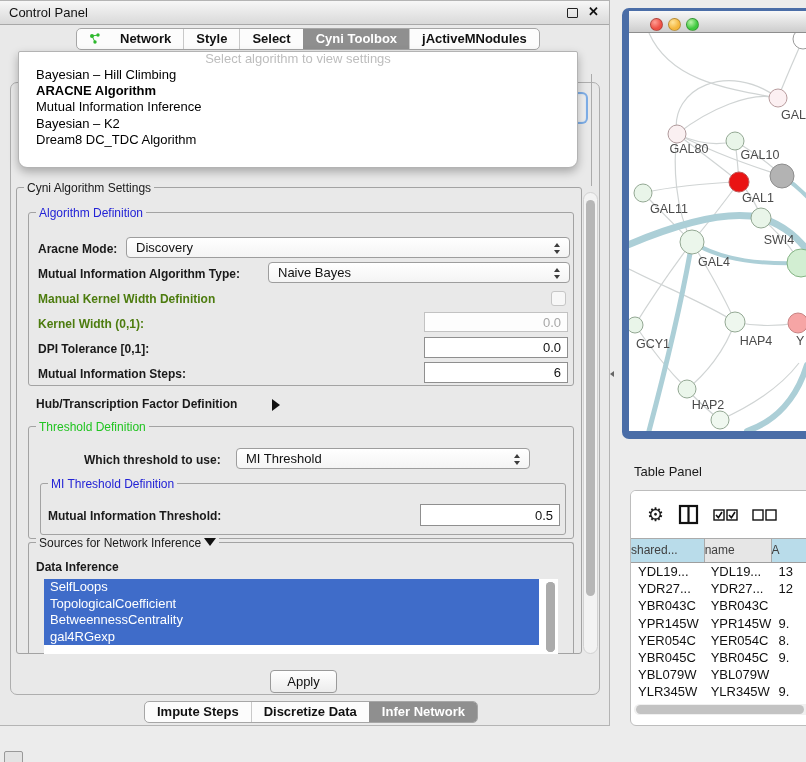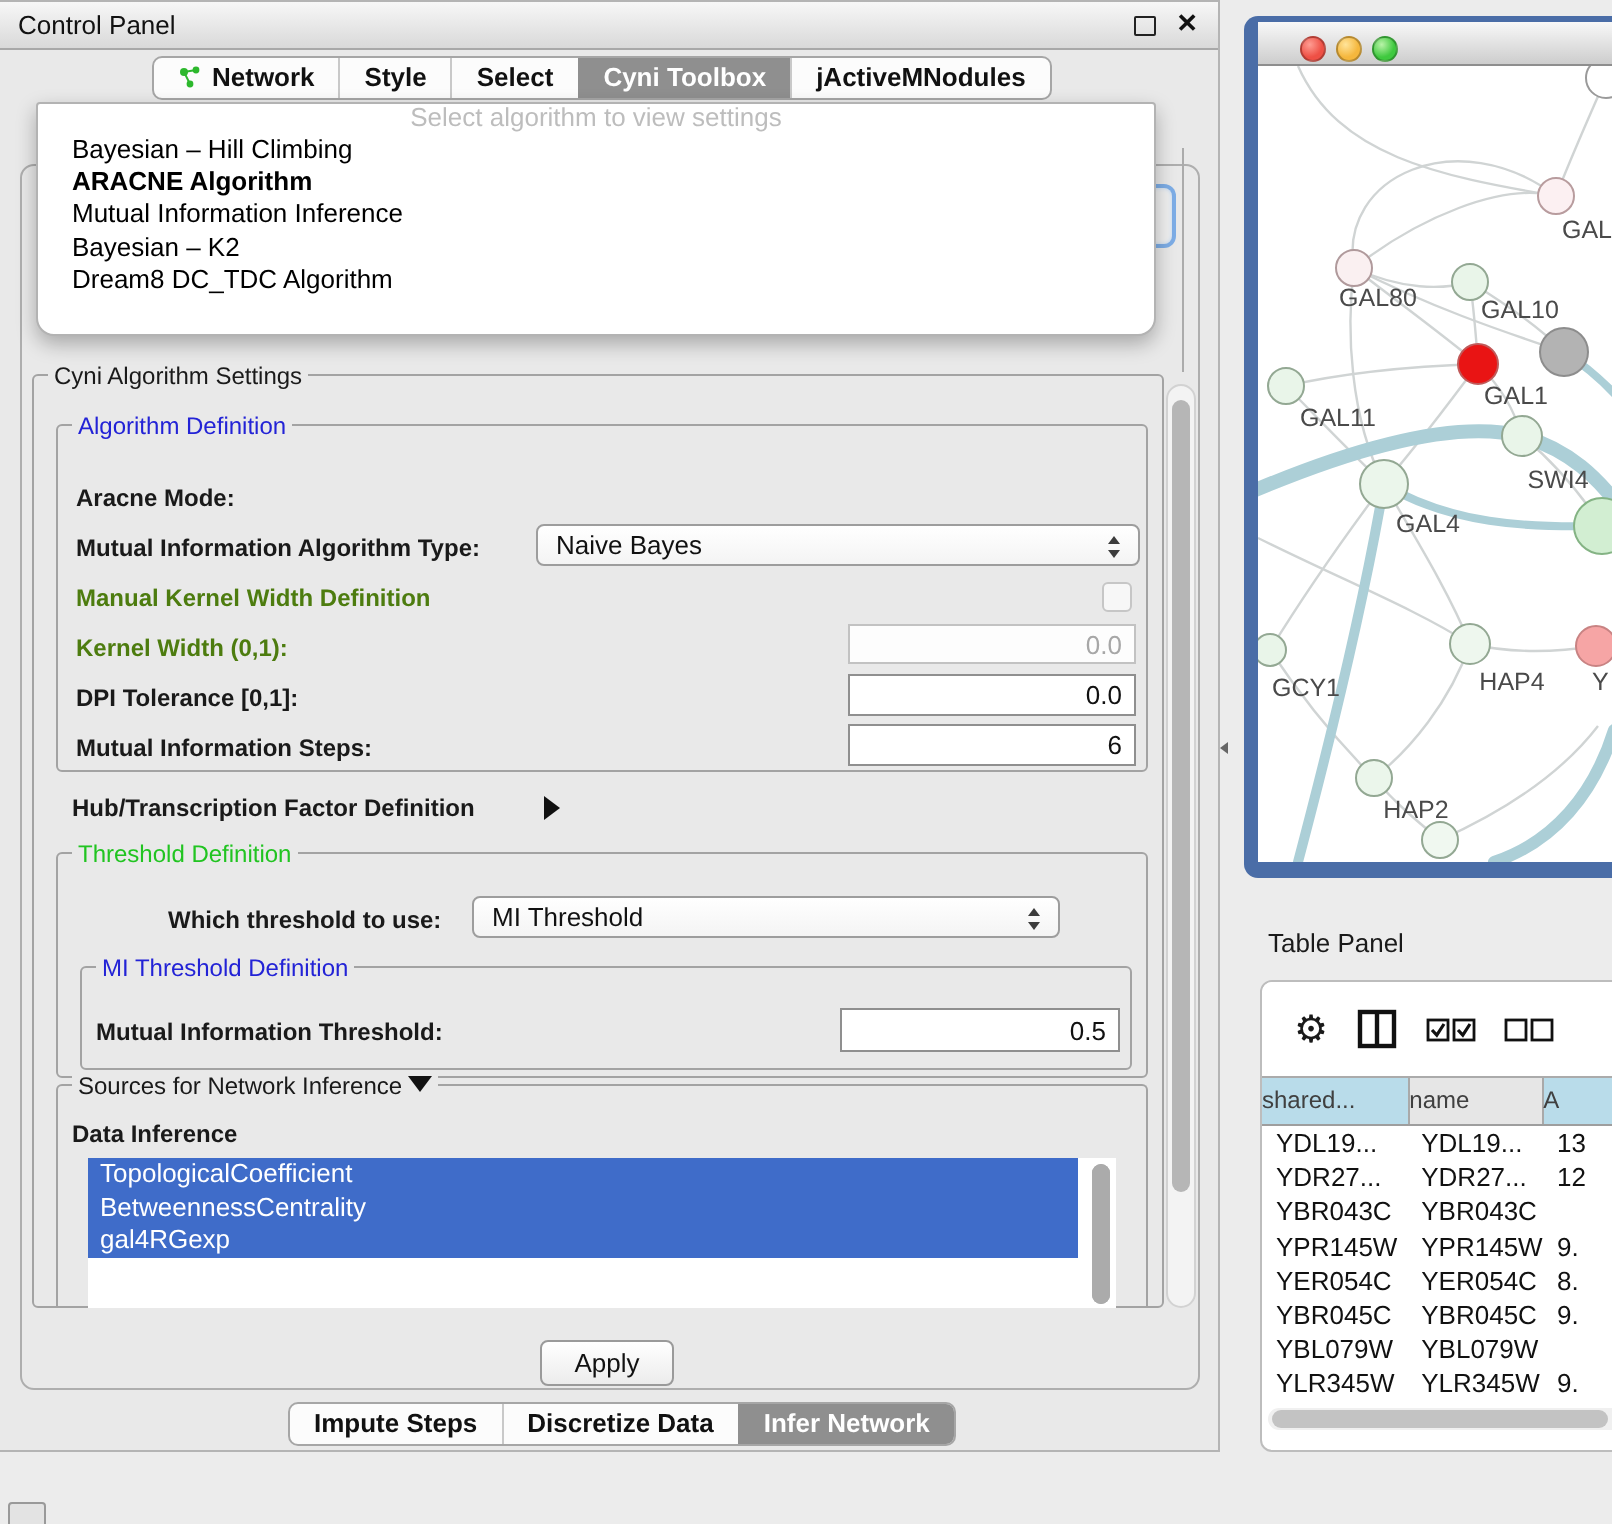--- a/index.html
+++ b/index.html
@@ -13,21 +13,21 @@
   #cp-titlebar{position:absolute;left:0;top:0;width:100%;height:24px;
       background:linear-gradient(#f7f7f7,#d9d9d9);border-bottom:1px solid #a8a8a8;box-sizing:border-box}
   #cp-title{position:absolute;left:9px;top:0;line-height:23px;font-size:13px;color:#111}
   #cp-float{position:absolute;right:31px;top:7px;width:9px;height:8px;border:1.6px solid #222;border-radius:1px}
   #cp-close{position:absolute;right:10px;top:3px;font-size:13px;font-weight:bold;color:#111}
 
   
   .tabbar{position:absolute;display:flex;background:#fcfcfc;border:1px solid #a6a6a6;
       border-radius:5px;overflow:hidden;height:22px;box-sizing:border-box}
   .tab{font-size:13px;font-weight:bold;padding:0 12px;line-height:20px;color:#111;
-      border-left:1px solid #c9c9c9;display:flex;align-items:center;gap:5px;white-space:nowrap}
+      border-left:1px solid #c9c9c9;display:flex;align-items:center;gap:19px;white-space:nowrap}
   .tab:first-child{border-left:none}
   .tab.sel{background:#8f8f8f;color:#fff;border-left-color:#8f8f8f}
 
   
   #content-panel{position:absolute;left:10px;top:81px;width:590px;height:613px;
       background:#e9e9e9;border:1px solid #aeaeae;border-radius:7px;box-sizing:border-box}
 
   
   #frag-line{position:absolute;left:591px;top:73px;width:1px;height:112px;background:#ababab}
   #frag-combo{position:absolute;left:570px;top:91px;width:16px;height:28px;background:#f0f0f0;
@@ -177,20 +177,27 @@
       </div>
   </div>
 
   <div class="grp" style="left:16px;top:186px;width:566px;height:467px"></div>
   <span class="grp-title t-black" style="left:24px;top:180px">Cyni Algorithm Settings</span>
 
   <div class="grp" style="left:28px;top:211px;width:546px;height:174px"></div>
   <span class="grp-title t-blue" style="left:36px;top:205px">Algorithm Definition</span>
 
   <span class="lbl" style="left:38px;top:241px">Aracne Mode:</span>
+  <div class="combo" style="left:126px;top:236px;width:444px;height:21px">
+    <span class="ctext">Discovery</span>
+    <span class="spin">
+        <i class="up"></i>
+        <i class="dn"></i>
+      </span>
+  </div>
 
   <span class="lbl" style="left:38px;top:266px">Mutual Information Algorithm Type:</span>
   <div class="combo" style="left:268px;top:261px;width:302px;height:21px">
     <span class="ctext">Naive Bayes</span>
     <span class="spin">
         <i class="up"></i>
         <i class="dn"></i>
       </span>
   </div>
 
@@ -225,20 +232,21 @@
   <span class="grp-title t-blue" style="left:48px;top:476px">MI Threshold Definition</span>
 
   <span class="lbl" style="left:48px;top:508px">Mutual Information Threshold:</span>
   <input class="field" style="left: 420px; top: 503px; width: 140px; height: 22px;" readonly="" value="0.5">
 
   <div class="grp" style="left:28px;top:541px;width:546px;height:112px;border-bottom:none;border-radius:3px 3px 0 0"></div>
   <span class="grp-title t-black" style="left:36px;top:535px"><span>Sources for Network Inference</span>&nbsp;<i class="arrow-down"></i></span>
 
   <span class="lbl" style="left:36px;top:559px">Data Inference</span>
   <div id="attr-list">
+      <div class="attr-item">SelfLoops</div>
       <div class="attr-item">TopologicalCoefficient</div>
       <div class="attr-item">BetweennessCentrality</div>
       <div class="attr-item">gal4RGexp</div>
     </div>
   <div id="attr-scroll" style="left:546px;top:581px" class="abs">
       <div style="width:9px;height:70px;background:#ababab;border-radius:5px"></div>
     </div>
 
   <div id="main-scroll">
     <div id="main-thumb"></div>

